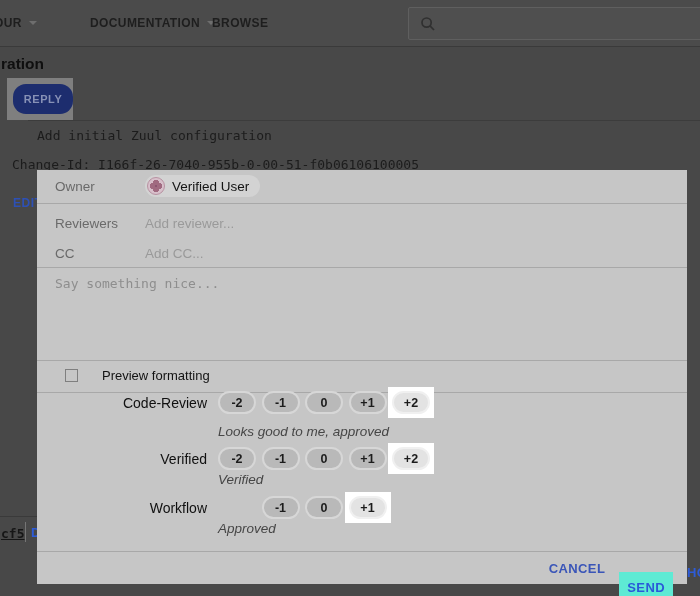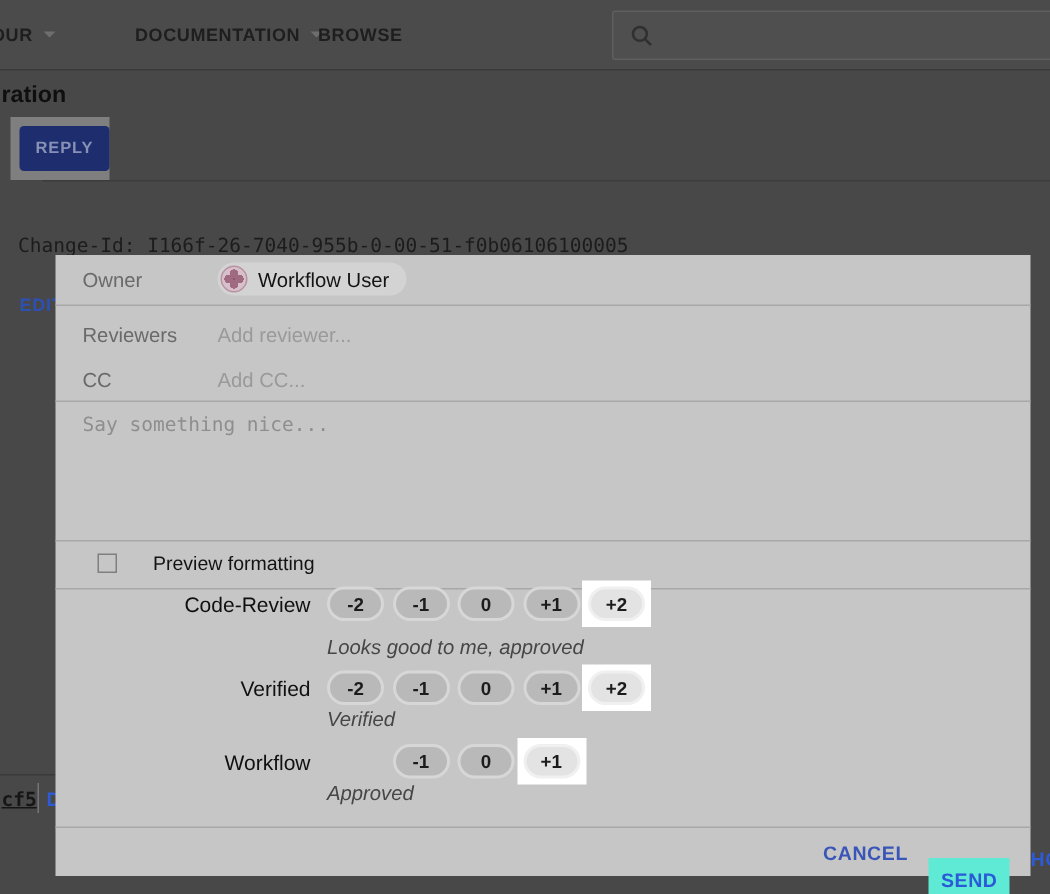--- a/index.html
+++ b/index.html
@@ -20,21 +20,21 @@
   .searchbox{ position:absolute; left:408px; top:7px; width:300px; height:31px;
     background:#4f4f4f; border:1px solid #5f5f5f; border-radius:2px;
     display:flex; align-items:center; padding-left:11px; }
   .searchbox input{ flex:1; background:transparent; border:none; outline:none;
     font-size:13px; color:#222; margin-left:8px; font-family:inherit;}
   
   .heading-frag{ position:absolute; left:1px; top:55px; font-size:15.5px;
     font-weight:bold; color:#0f0f0f; }
   .reply-hl{ position:absolute; left:7px; top:78px; width:66px; height:42px; background:#7f7f7f; }
   .reply-btn{ position:absolute; left:13px; top:84px; width:60px; height:30px;
-    background:#1d2d6e; border-radius:3px; color:#8791b6; font-size:11px; font-weight:bold;
+    background:#1d2d6e; border-radius:13px; color:#8791b6; font-size:11px; font-weight:bold;
     letter-spacing:.6px; display:flex; align-items:center; justify-content:center; cursor:pointer; }
   .hline1{ position:absolute; left:28px; top:120px; right:0; height:1px; background:#3c3c3c; }
   .mono{ font-family:"DejaVu Sans Mono","Liberation Mono",monospace; }
   .commit{ position:absolute; left:37px; top:128px; font-size:13px; color:#1c1c1c; white-space:pre; }
   .changeid{ position:absolute; left:12px; top:157px; font-size:13px; color:#1c1c1c; white-space:pre; }
   .edit-link{ position:absolute; left:13px; top:196px; color:#2d50b5; font-size:12px;
     font-weight:bold; letter-spacing:.5px; cursor:pointer; }
   .sha-line{ position:absolute; left:0; top:516px; width:37px; height:1px; background:#3a3a3a; }
   .sha-frag{ position:absolute; left:1px; top:526px; font-size:13px; color:#161616; font-weight:bold;text-decoration:underline;}
   .sha-sep{ position:absolute; left:25px; top:522px; width:1px; height:20px; background:#757575; }
@@ -102,34 +102,35 @@
         <line x1="10.2" y1="10.2" x2="14" y2="14" stroke="#303030" stroke-width="1.7"></line>
       </svg>
       <input placeholder="" style="">
     </div>
   </header>
 
   <div class="heading-frag">ration</div>
   <div class="reply-hl"></div>
   <div class="reply-btn">REPLY</div>
   <div class="hline1"></div>
+  <div class="commit mono">Add initial Zuul configuration</div>
   <div class="changeid mono">Change-Id: I166f-26-7040-955b-0-00-51-f0b06106100005</div>
   <div class="edit-link">EDIT</div>
   <div class="sha-line"></div>
   <div class="sha-frag mono">cf5</div>
   <div class="sha-sep"></div>
   <div class="dl-frag">D</div>
   <div class="right-frag">HO</div>
 
   <section class="dialog">
 
     <div class="dlg-label" style="top:9px">Owner</div>
     <div class="chip">
       <span class="avatar"></span>
-      <span>Workflow User</span>
+      <span>Verified User</span>
     </div>
     <div class="divider" style="top:33px"></div>
 
     <div class="dlg-label" style="top:46px">Reviewers</div>
     <div class="placeholder" style="top:46px">Add reviewer...</div>
     <div class="dlg-label" style="top:76px">CC</div>
     <div class="placeholder" style="top:76px">Add CC...</div>
     <div class="divider" style="top:97px"></div>
 
     <div class="msg-ph mono">Say something nice...</div>

